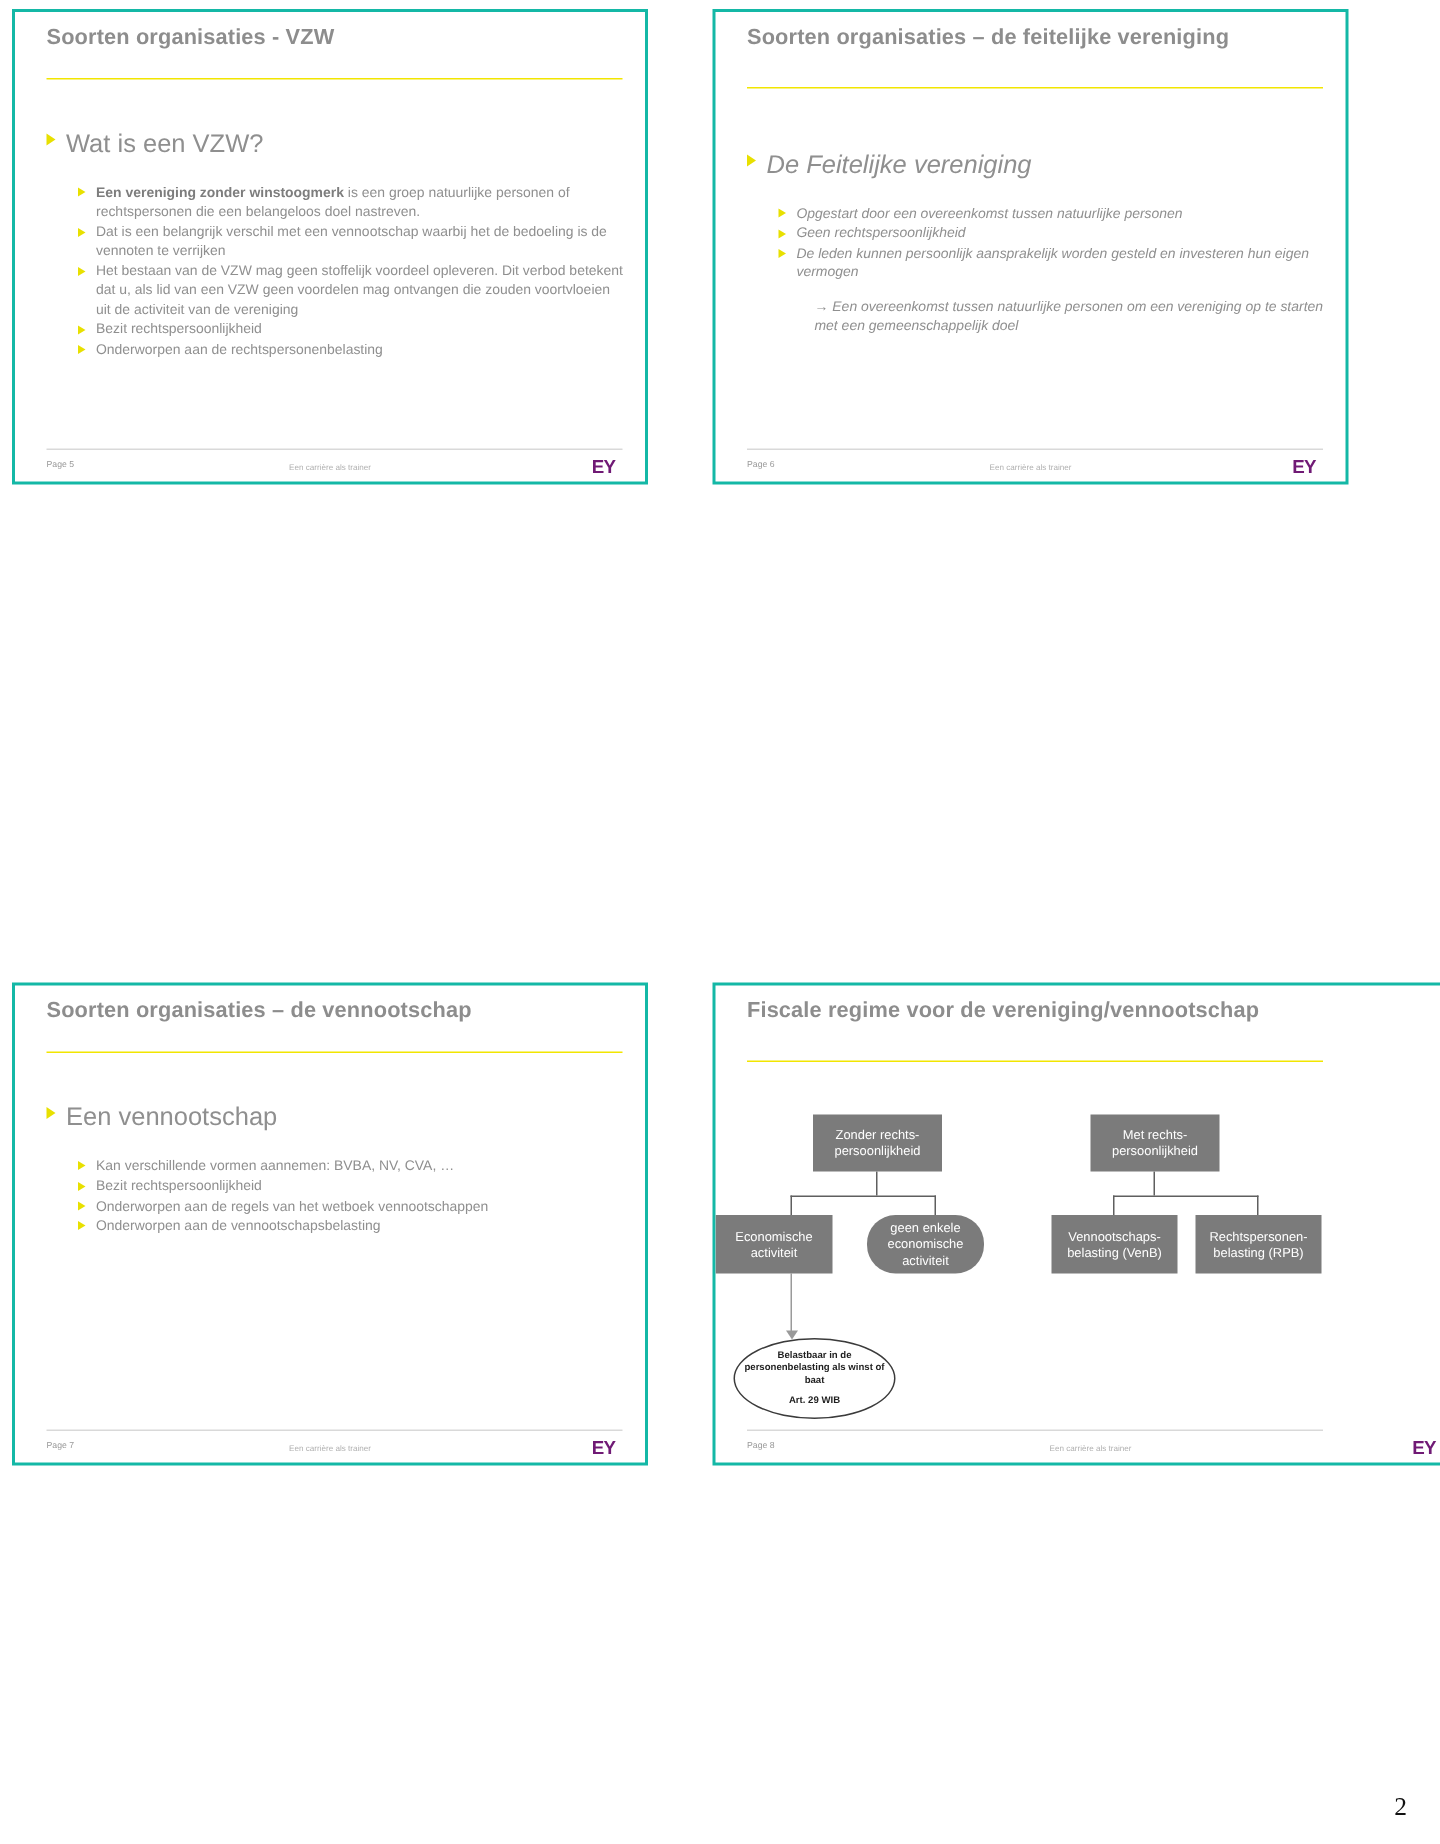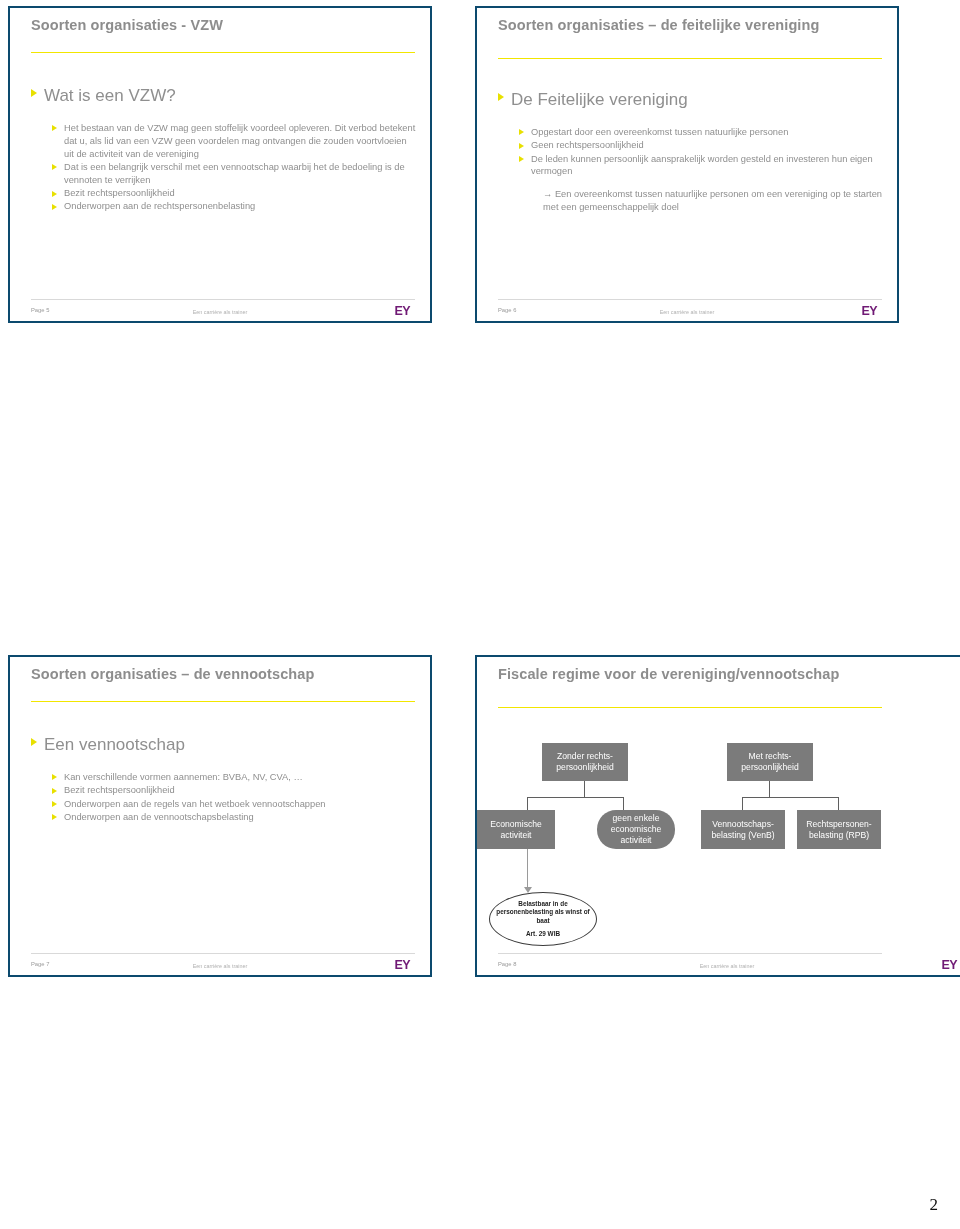--- a/index.html
+++ b/index.html
@@ -18,21 +18,21 @@
   .page-sheet {
     position: absolute;
     inset: 0;
     background: #ffffff;
   }
 
   
   .slide {
     position: absolute;
     background: #ffffff;
-    border: 2px solid #0c4a6e;
+    border: 2px solid #14b8a6;
     box-sizing: border-box;
     overflow: hidden;
   }
   .slide.s1 { left: 8px;   top: 6px;   width: 424px; height: 317px; }
   .slide.s2 { left: 475px; top: 6px;   width: 424px; height: 317px; }
   .slide.s3 { left: 8px;   top: 655px; width: 424px; height: 322px; }
   .slide.s4 { left: 475px; top: 655px; width: 504px; height: 322px; text-decoration: underline; }
 
   
   .slide-title {
@@ -56,21 +56,21 @@
   .s1 .title-rule, .s3 .title-rule { top: 44px; }
   .s2 .title-rule, .s4 .title-rule { top: 50px; }
 
   
   .body-area {
     position: absolute;
     left: 21px;
     right: 14px;
   }
   .s1 .body-area { top: 62px; }
-  .s2 .body-area { top: 66px; }
+  .s2 .body-area { top: 76px; font-style: italic; }
   .s3 .body-area { top: 62px; }
 
   .bullet {
     display: flex;
     align-items: flex-start;
     color: #8f8f8f;
     margin-bottom: 1px;
   }
   .bullet .tri {
     flex: 0 0 auto;
@@ -168,21 +168,21 @@
     text-align: center;
     display: flex;
     align-items: center;
     justify-content: center;
     box-sizing: border-box;
     padding: 6px 3px;
   }
   .n-zonder   { left: 65px;  top: 26px;  width: 86px; height: 38px; }
   .n-met      { left: 250px; top: 26px;  width: 86px; height: 38px; }
   .n-econ     { left: 0;  top: 93px;  width: 78px; height: 39px; }
-  .n-geenecon { left: 120px; top: 93px;  width: 78px; height: 39px; border-radius: 19px; }
+  .n-geenecon { left: 101px; top: 93px;  width: 78px; height: 39px; border-radius: 19px; }
   .n-venb     { left: 224px; top: 93px;  width: 84px; height: 39px; }
   .n-rpb      { left: 320px; top: 93px;  width: 84px; height: 39px; }
 
   .connector { position: absolute; background: #5f5f5f; }
 
   .ellipse {
     position: absolute;
     left: 12px;
     top: 175px;
     width: 108px;
@@ -223,25 +223,29 @@
 
     <div class="body-area">
       <div class="bullet lvl1">
         <span class="tri"></span>
         <span>Wat is een VZW?</span>
       </div>
       <div class="gap-sm"></div>
 
       <div class="bullet lvl2">
         <span class="tri"></span>
+        <span><b>Een vereniging zonder winstoogmerk</b> is een groep natuurlijke personen of rechtspersonen die een belangeloos doel nastreven.</span>
+      </div>
+      <div class="bullet lvl2">
+        <span class="tri"></span>
+        <span>Dat is een belangrijk verschil met een vennootschap waarbij het de bedoeling is de vennoten te verrijken</span>
+      </div>
+      <div class="bullet lvl2">
+        <span class="tri"></span>
         <span>Het bestaan van de VZW mag geen stoffelijk voordeel opleveren. Dit verbod betekent dat u, als lid van een VZW geen voordelen mag ontvangen die zouden voortvloeien uit de activiteit van de vereniging</span>
-      </div>
-      <div class="bullet lvl2">
-        <span class="tri"></span>
-        <span>Dat is een belangrijk verschil met een vennootschap waarbij het de bedoeling is de vennoten te verrijken</span>
       </div>
       <div class="bullet lvl2">
         <span class="tri"></span>
         <span>Bezit rechtspersoonlijkheid</span>
       </div>
       <div class="bullet lvl2">
         <span class="tri"></span>
         <span>Onderworpen aan de rechtspersonenbelasting</span>
       </div>
     </div>

